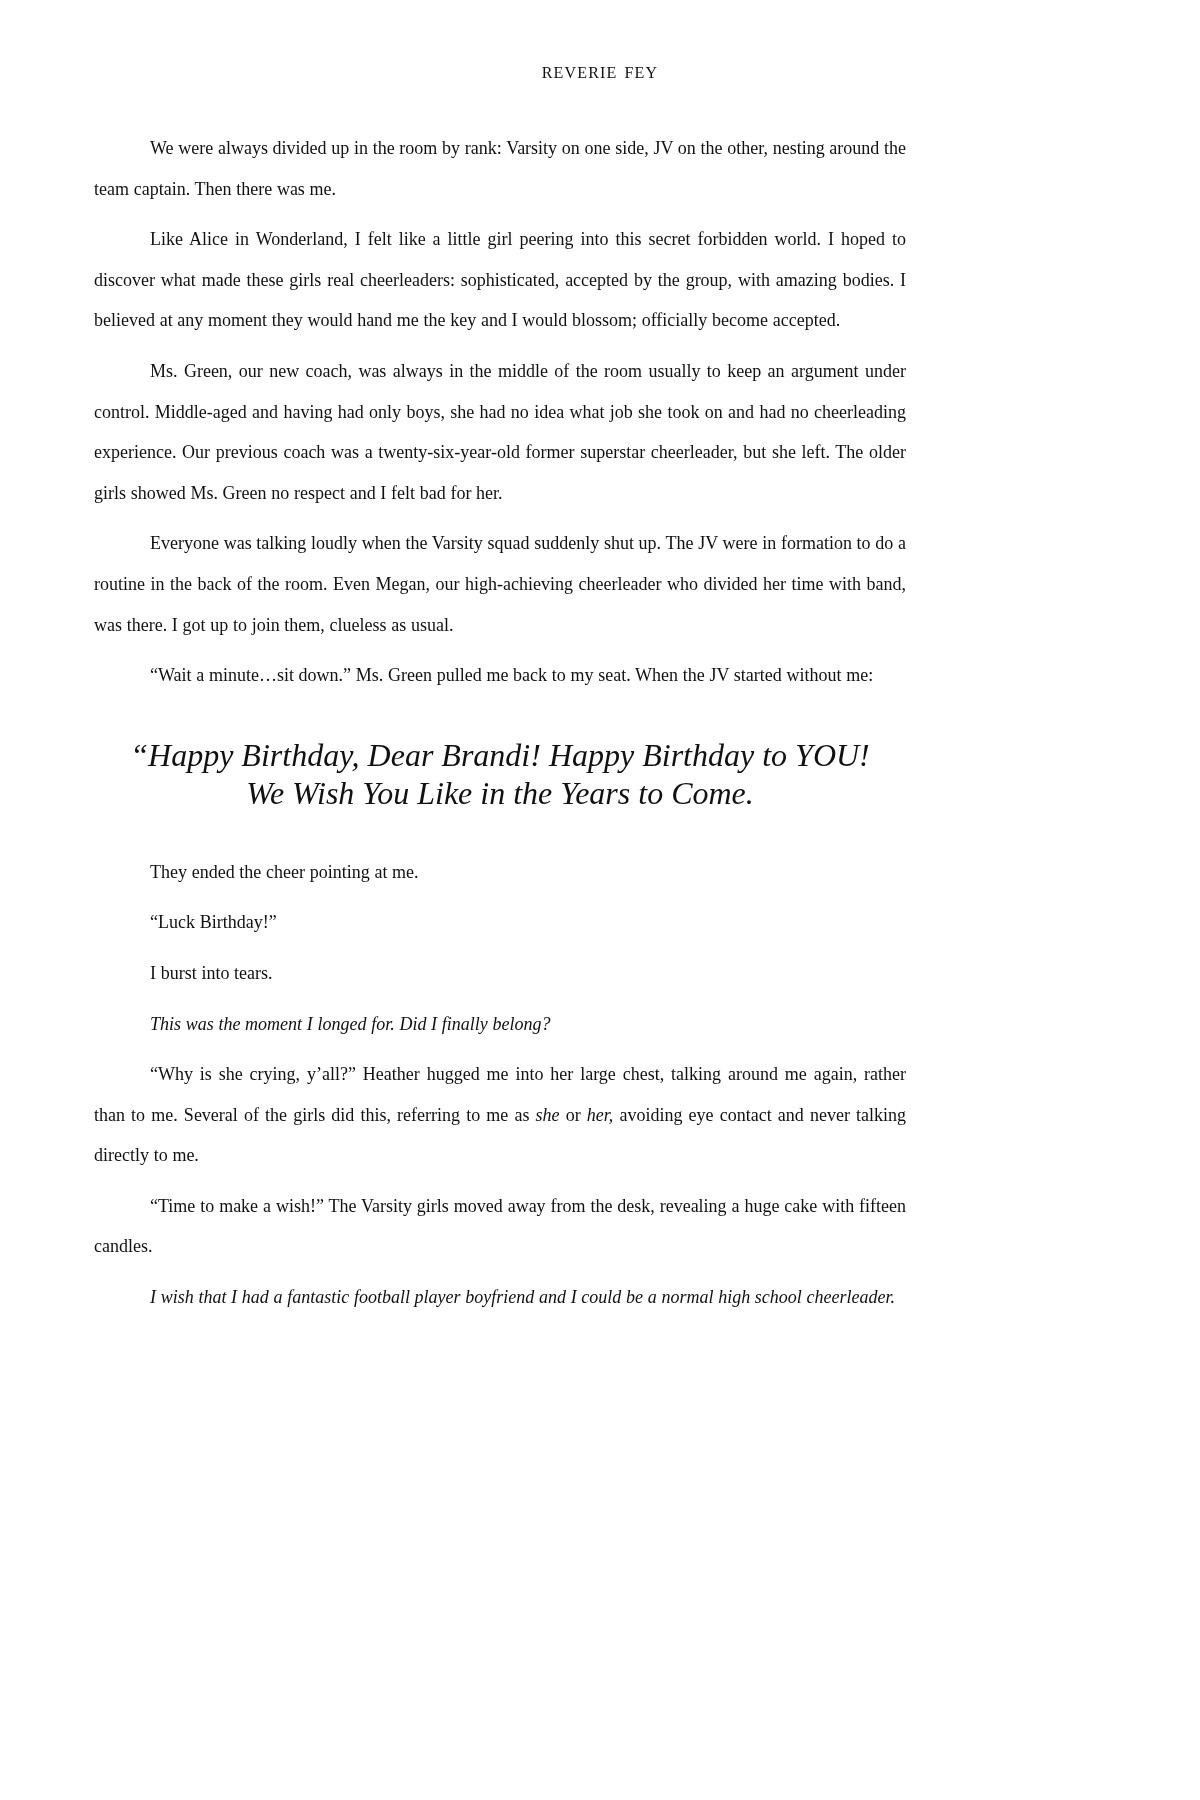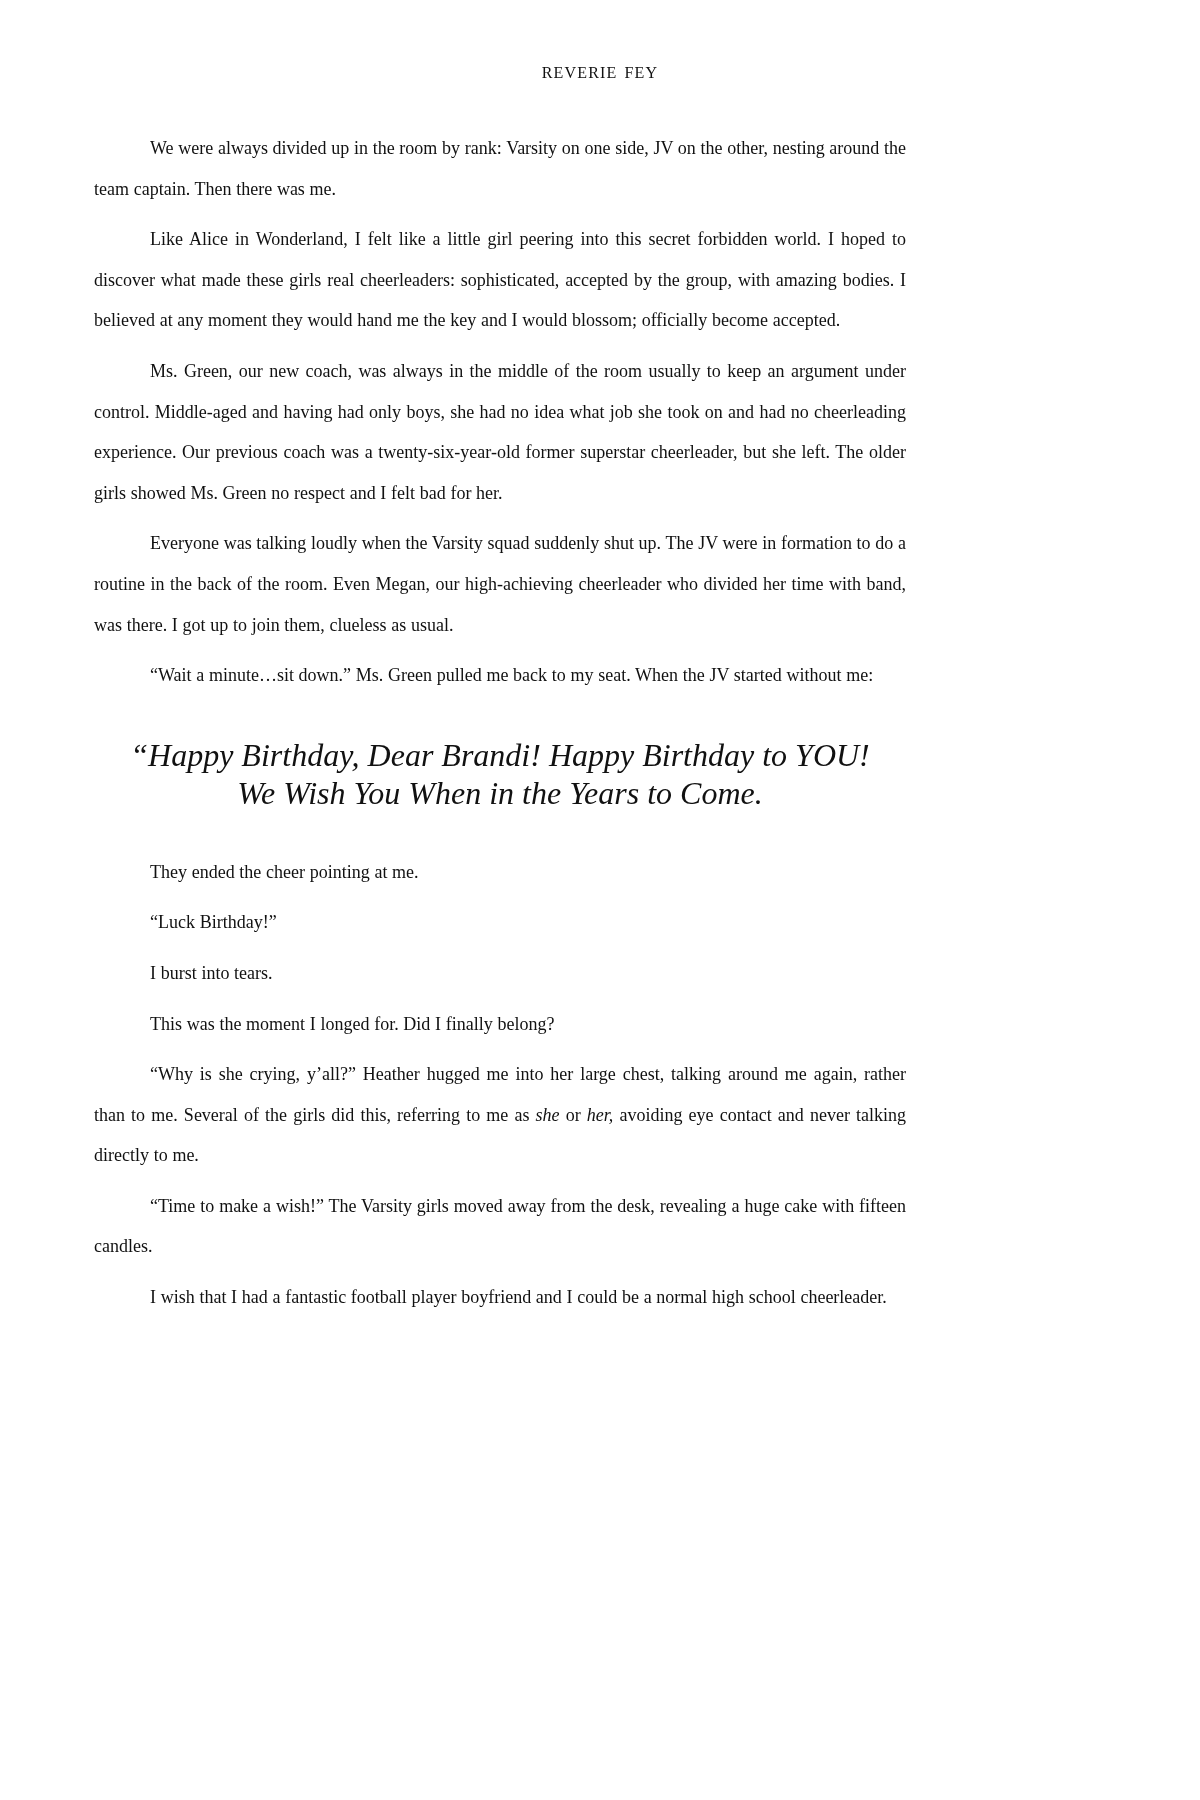--- a/index.html
+++ b/index.html
@@ -48,20 +48,21 @@
     font-size: 18px;
     line-height: 40.6px;
     text-align: justify;
     text-justify: inter-word;
     text-indent: 56px;
     hyphens: none;
     word-spacing: 0.2px;
   }
 
   p.para.ital {
+    font-style: italic;
   }
 
   p.para.last-left {
     text-align: left;
   }
 
   
   p.para.shortline {
     text-align: left;
   }
@@ -101,21 +102,21 @@
 
     <p class="para">We were always divided up in the room by rank: Varsity on one side, JV on the other, nesting around the team captain. Then there was me.</p>
     <p class="para">Like Alice in Wonderland, I felt like a little girl peering into this secret forbidden world. I hoped to discover what made these girls real cheerleaders: sophisticated, accepted by the group, with amazing bodies. I believed at any moment they would hand me the key and I would blossom; officially become accepted.</p>
     <p class="para">Ms. Green, our new coach, was always in the middle of the room usually to keep an argument under control. Middle-aged and having had only boys, she had no idea what job she took on and had no cheerleading experience. Our previous coach was a twenty-six-year-old former superstar cheerleader, but she left. The older girls showed Ms. Green no respect and I felt bad for her.</p>
     <p class="para">Everyone was talking loudly when the Varsity squad suddenly shut up. The JV were in formation to do a routine in the back of the room. Even Megan, our high-achieving cheerleader who divided her time with band, was there. I got up to join them, clueless as usual.</p>
     <p class="para">“Wait a minute…sit down.” Ms. Green pulled me back to my seat. When the JV started without me:</p>
 
     <div class="verse">
       <div class="vgap-top"></div>
       <span class="vline">“Happy Birthday, Dear Brandi! Happy Birthday to YOU!</span>
-      <span class="vline">We Wish You When in the Years to Come.</span>
+      <span class="vline">We Wish You Like in the Years to Come.</span>
       <div class="vgap-bottom"></div>
     </div>
 
     <p class="para shortline">They ended the cheer pointing at me.</p>
     <p class="para shortline">“Luck Birthday!”</p>
     <p class="para shortline">I burst into tears.</p>
     <p class="para shortline ital">This was the moment I longed for. Did I finally belong?</p>
 
     <p class="para"><span>“Why is she crying, y’all?” Heather hugged me into her large chest, talking around me again, rather than to me. Several of the girls did this, referring to me as </span><em>she</em><span> or </span><em>her,</em><span> avoiding eye contact and never talking directly to me.</span></p>
 

